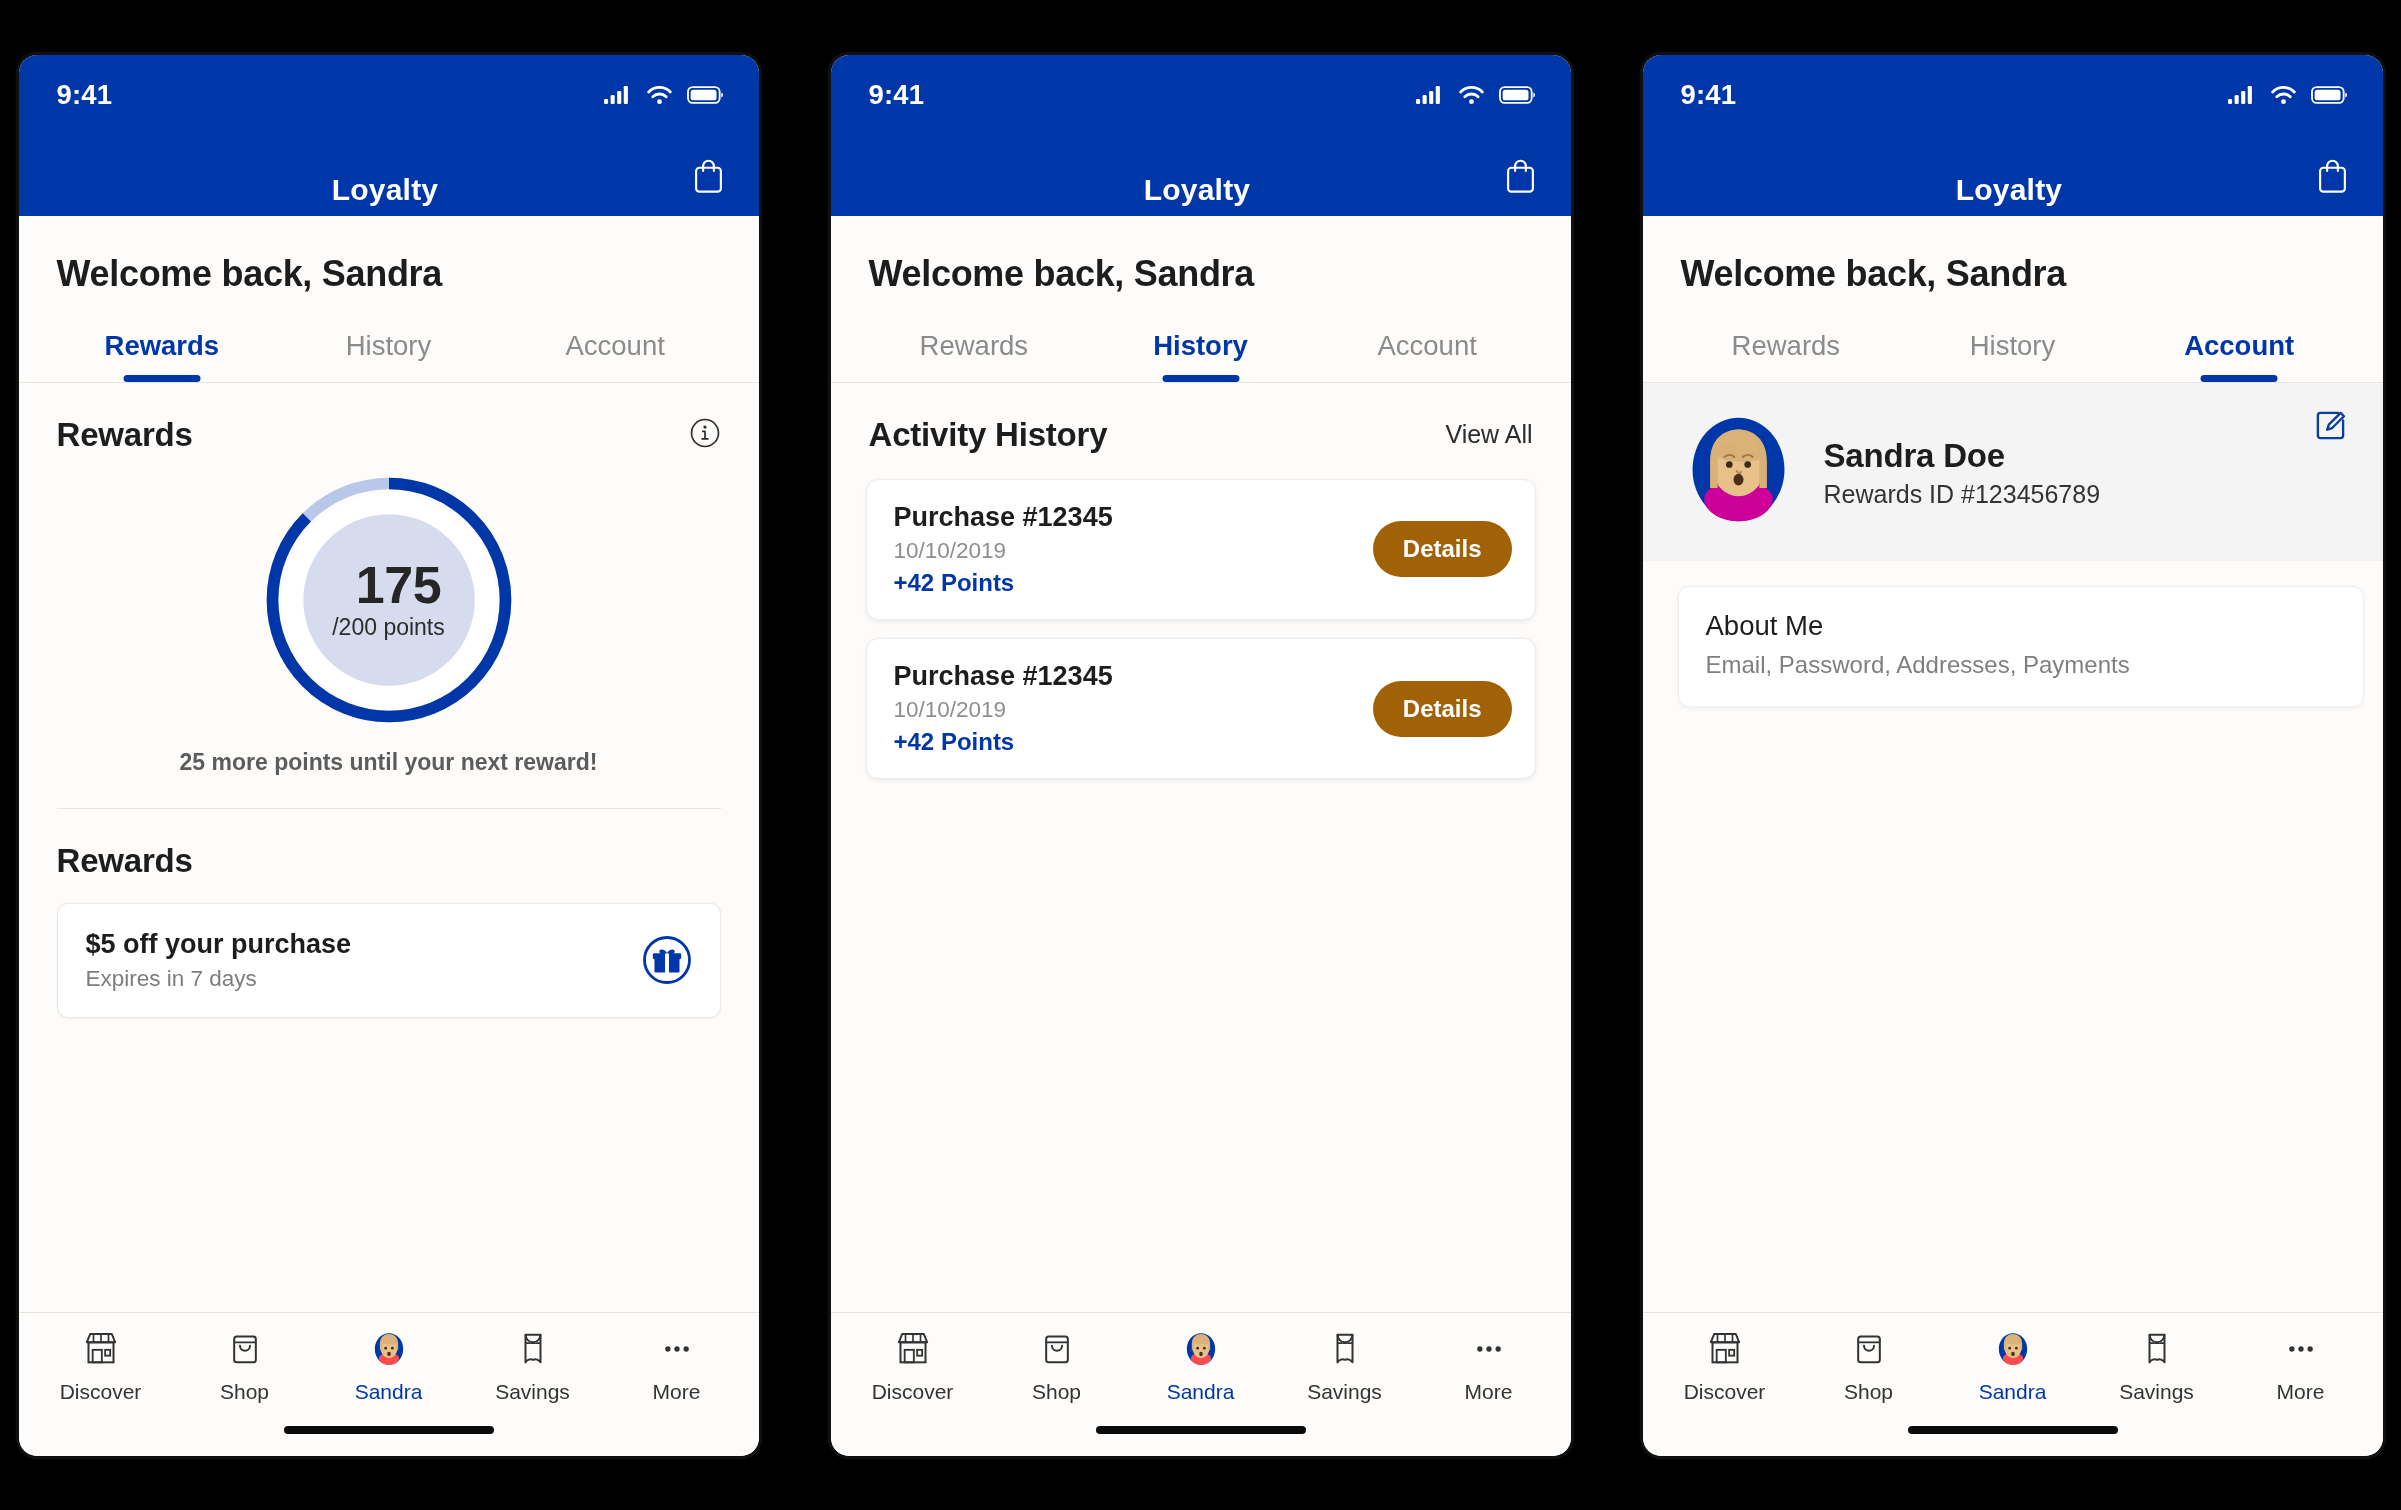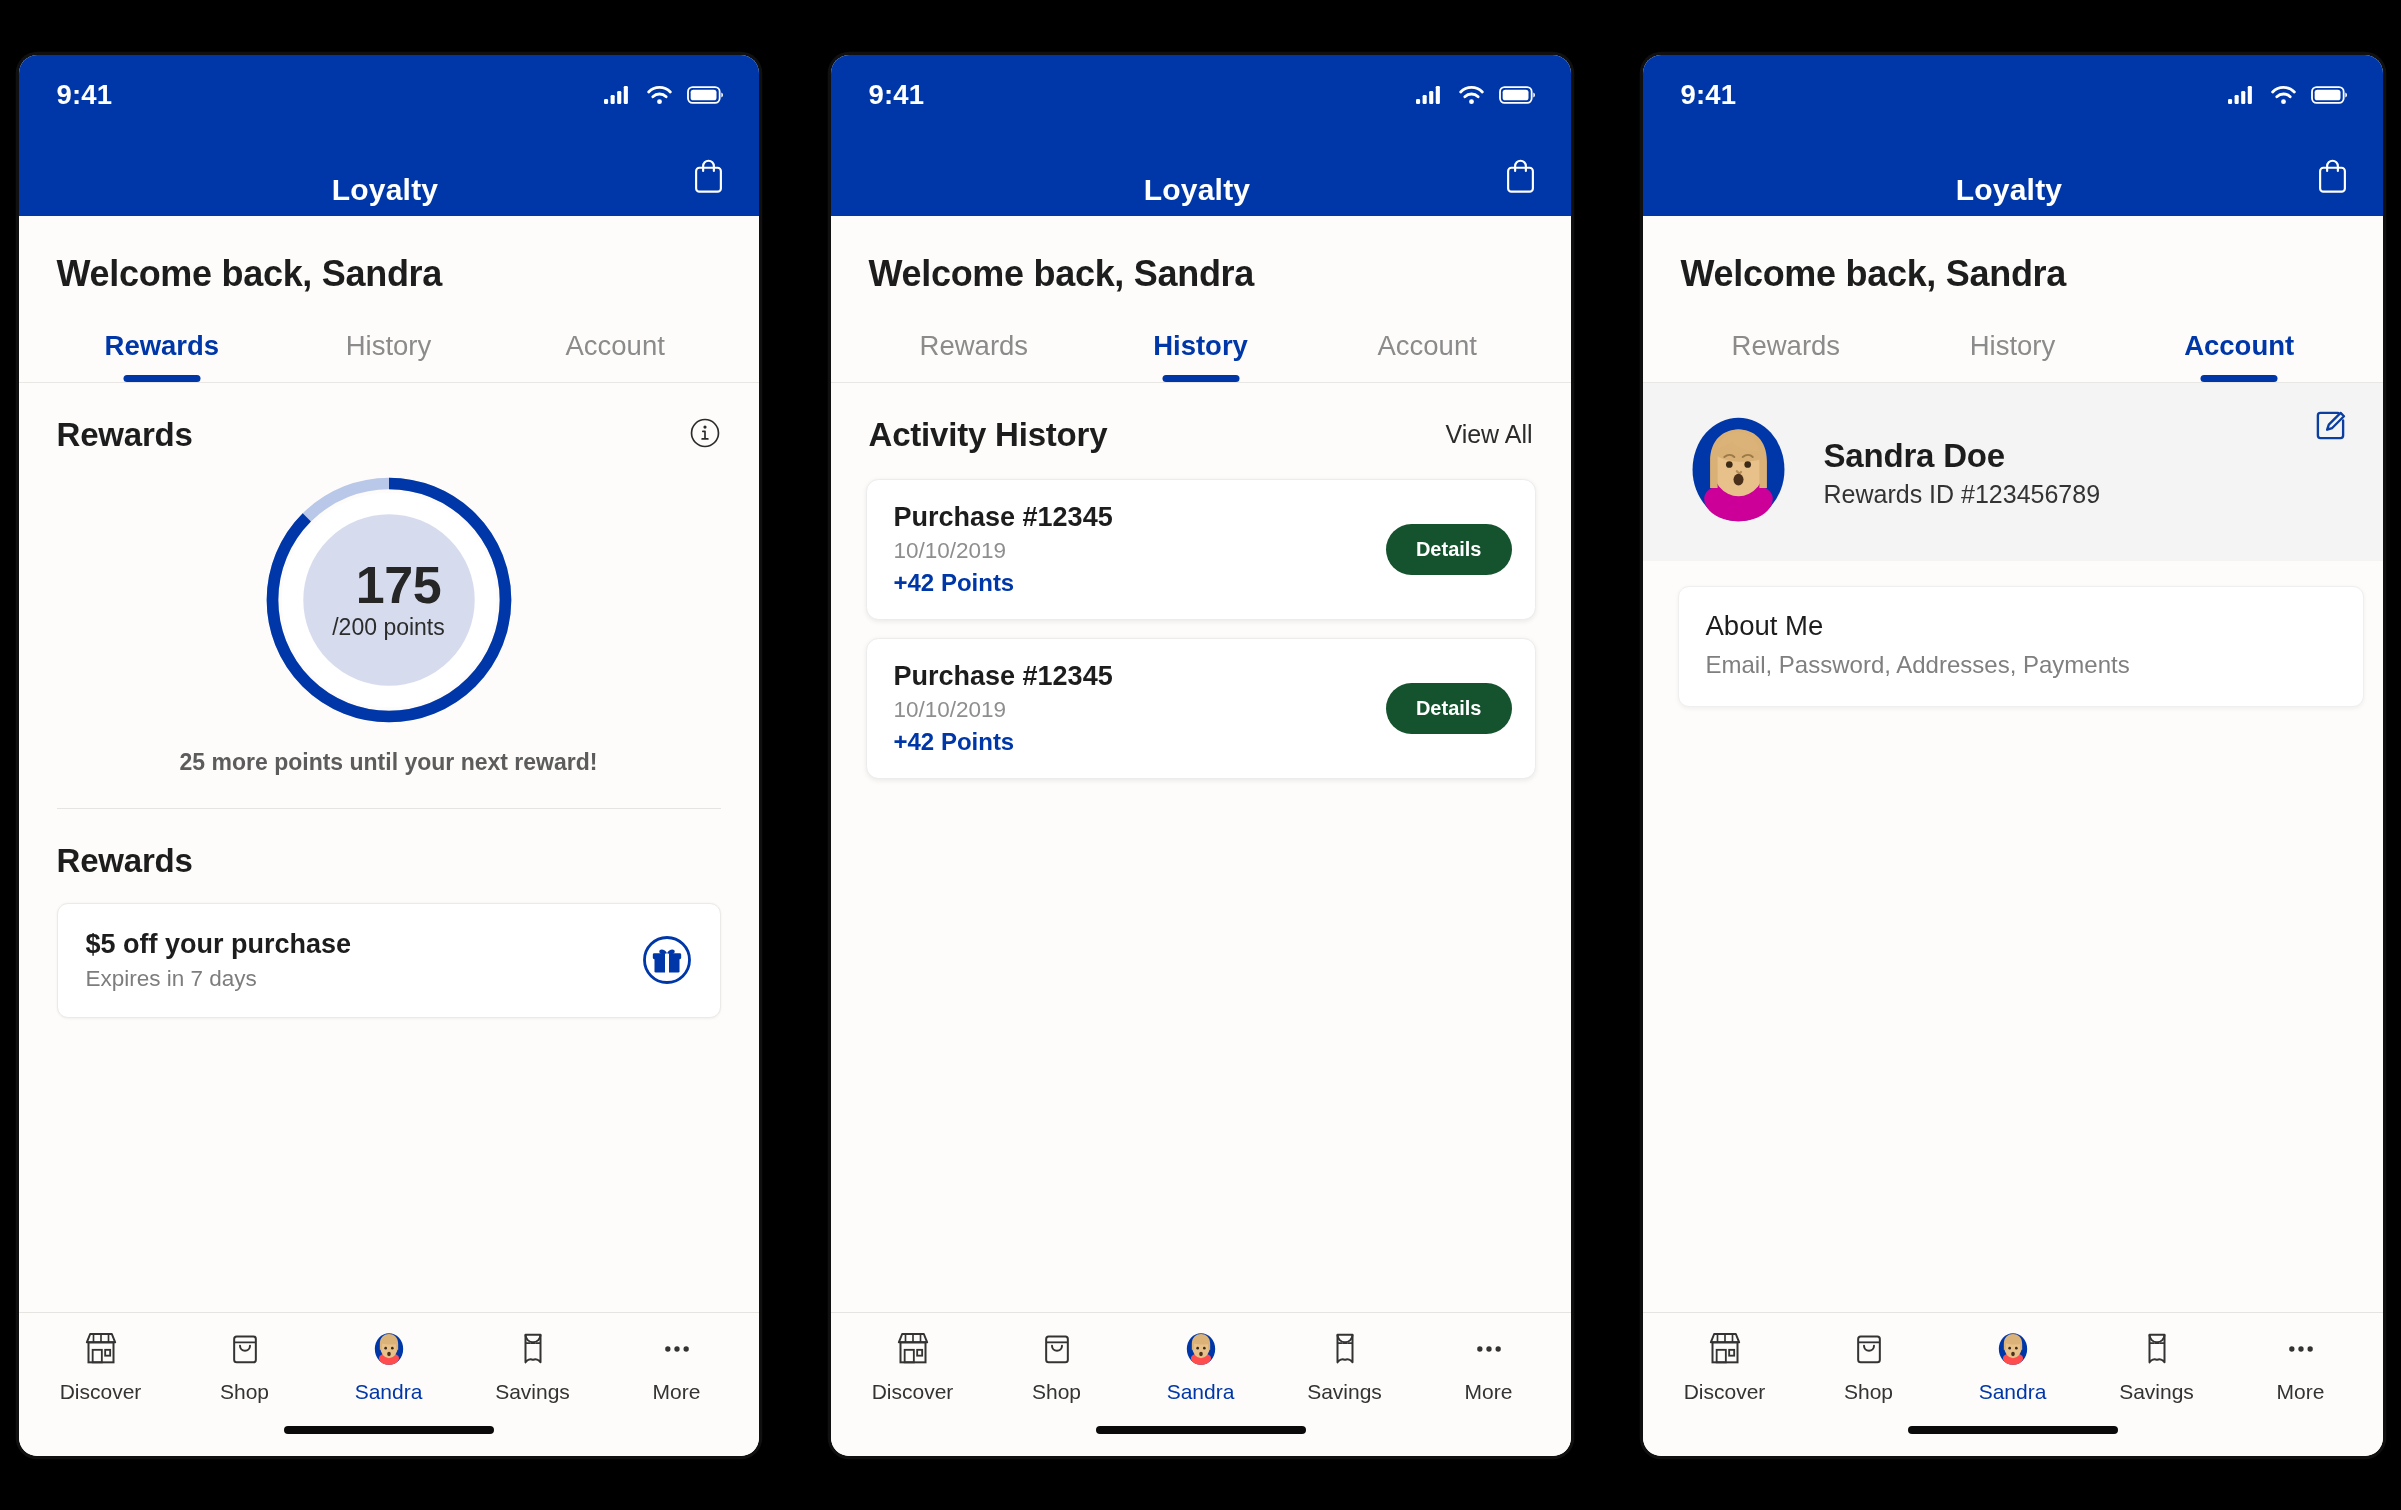--- a/index.html
+++ b/index.html
@@ -200,25 +200,25 @@
     padding: 22px 23px 22px 27px;
     display: flex;
     align-items: center;
     justify-content: space-between;
     box-shadow: 0 1.7px 5px rgba(0,0,0,.07);
   }
   .hc-title { font-size: 27px; font-weight: 700; color: #1d1d1d; }
   .hc-date { font-size: 22.5px; color: #8e8e8e; margin-top: 5px; }
   .hc-points { font-size: 24px; color: #0037a8; font-weight: 600; margin-top: 5px; }
   .btn-details {
-    background: #14532d;
+    background: #a16207;
     color: #ffffff;
     border: none;
     border-radius: 33px;
-    font-size: 20px;
+    font-size: 24px;
     font-weight: 600;
     padding: 14px 30px;
     font-family: inherit;
     cursor: pointer;
     white-space: nowrap;
   }
 
   
   .profile {
     background: #f4f4f4;

